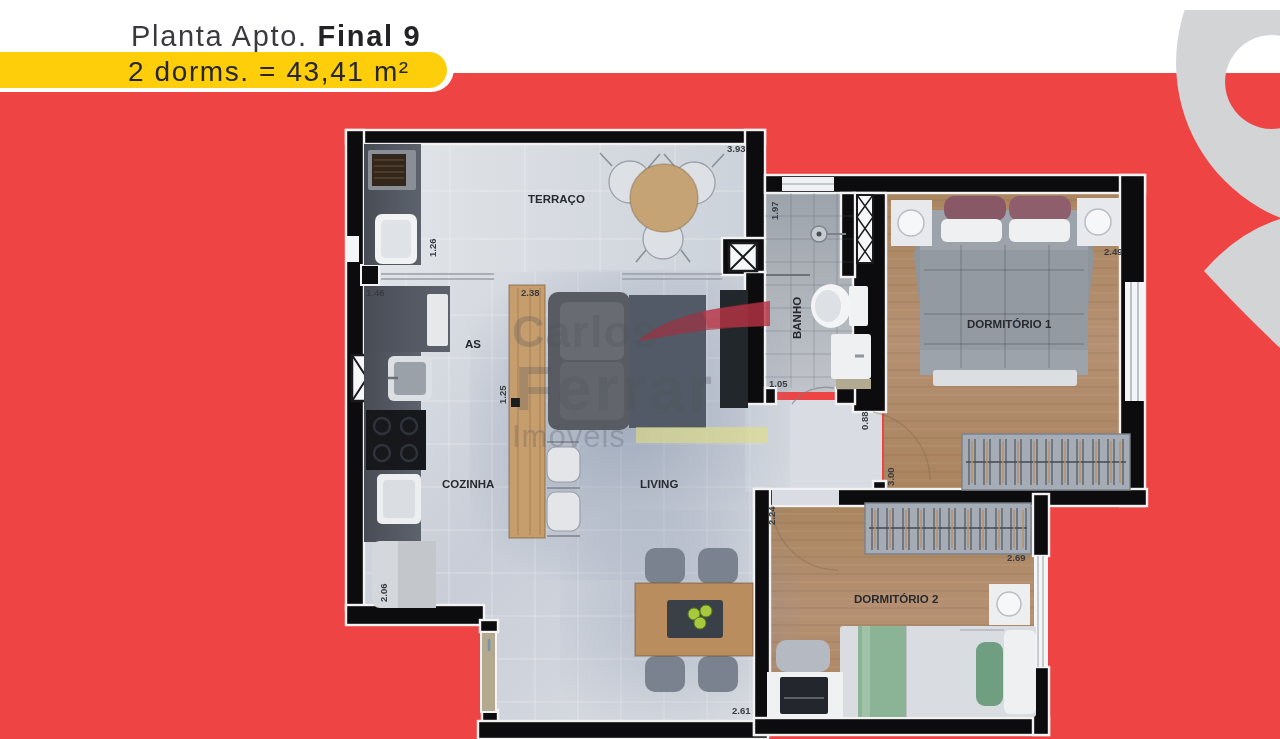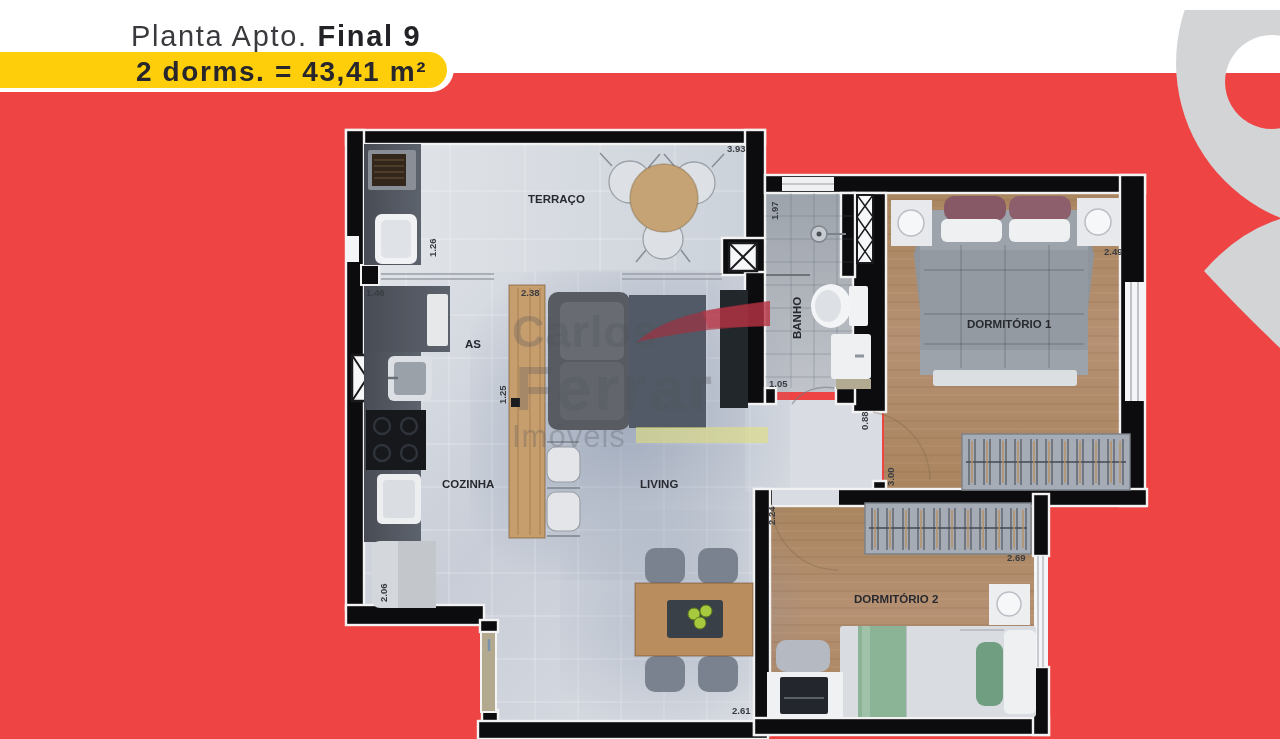--- a/index.html
+++ b/index.html
@@ -15,21 +15,21 @@
   <path fill-rule="evenodd" fill="#d2d4d6" d="M1343,-114 a167,167 0 1 0 0.1,0 Z M1272,25 a47,47 0 1 0 0.1,0 Z"></path>
   <path fill="#d2d4d6" d="M 1204 261 Q 1238 222 1280 209 L 1280 338 Q 1242 302 1204 261 Z"></path>
 </svg>
 
 <div style="position:absolute;left:-30px;top:36px;width:484px;height:46px;background:#ffffff;border-radius:23px"></div>
 
 <div style="position:absolute;left:131px;top:10px;width:420px;font-size:29px;color:#3a3a3e;letter-spacing:1.7px"><span>Planta Apto. </span><b style="color:#232327">Final 9</b></div>
 
 <div style="position:absolute;left:-30px;top:42px;width:477px;height:36px;background:#ffce0a;border-radius:18px"></div>
 
-<div style="position:absolute;left:136px;top:46px;font-size:28px;font-weight:bold;color:#26262c;letter-spacing:1.6px">2 dorms. = 43,41 m²</div>
+<div style="position:absolute;left:128px;top:46px;font-size:28px;font-weight:normal;color:#26262c;letter-spacing:1.6px">2 dorms. = 43,41 m²</div>
 
 <svg id="plan" width="1280" height="739" viewBox="0 0 1280 739" style="position:absolute;left:0;top:0">
   <defs>
     <linearGradient id="floorL" x1="0" y1="0" x2="1" y2="1">
       <stop offset="0" stop-color="#e0e3e8"></stop>
       <stop offset="0.45" stop-color="#c8cdd7"></stop>
       <stop offset="1" stop-color="#dde0e5"></stop>
     </linearGradient>
     <linearGradient id="floorT" x1="0" y1="0" x2="1" y2="0">
       <stop offset="0" stop-color="#e2e5e9"></stop>

